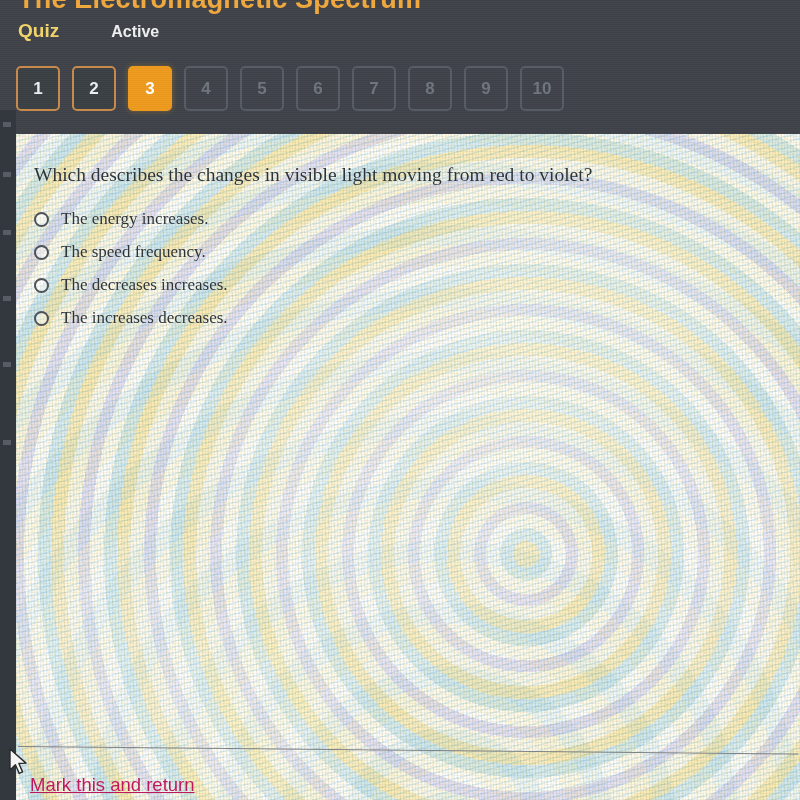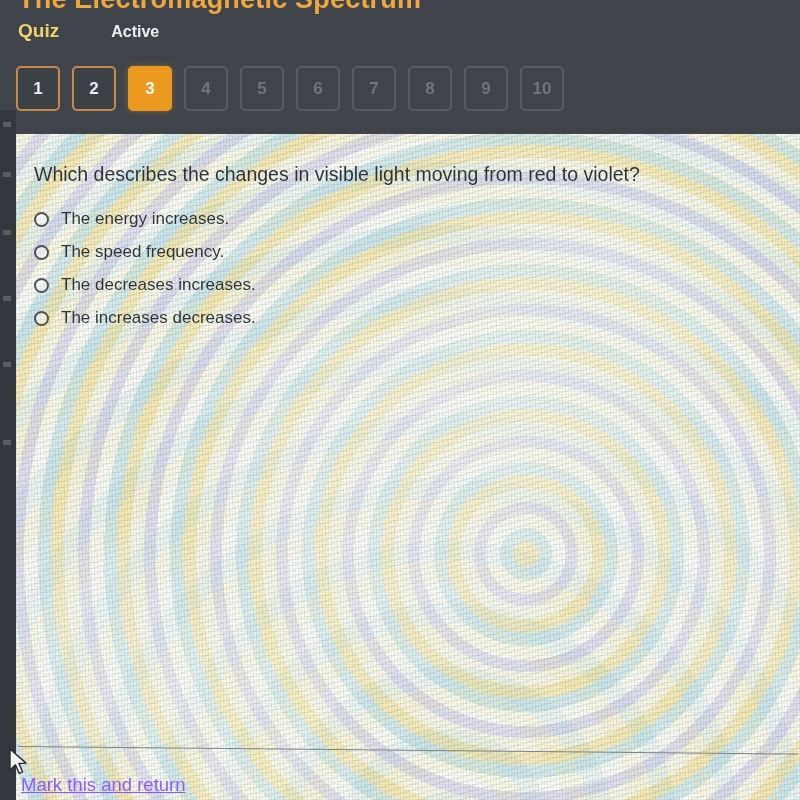--- a/index.html
+++ b/index.html
@@ -196,20 +196,21 @@
       repeating-linear-gradient(0deg,  rgba(0,0,0,.04) 0 1px, rgba(255,255,255,0) 1px 3px);
     pointer-events: none;
   }
 
   
   .content {
     position: absolute;
     inset: 0;
     padding: 28px 24px 0 18px;
     box-sizing: border-box;
+    font-family: Liberation Serif, serif;
   }
   .question {
     font-size: 19.5px;
     color: #2e3338;
     line-height: 1.3;
     white-space: nowrap;
     text-shadow: 0 0 1px rgba(255,255,255,.6);
   }
   .choices {
     margin-top: 22px;
@@ -243,24 +244,24 @@
     left: 2px;
     top: 612px;
     width: 780px;
     height: 1px;
     background: #7d8288;
     transform: rotate(.55deg);
     transform-origin: left center;
   }
   .mark-link {
     position: absolute;
-    left: 5px;
+    left: 14px;
     top: 640px;
     font-size: 18.5px;
-    color: #8b5cf6;
+    color: #be185d;
     text-decoration: underline;
     white-space: nowrap;
     text-shadow: 0 0 1px rgba(255,255,255,.55);
   }
 
   
   .cursor {
     position: absolute;
     left: 8px;
     top: 748px;

